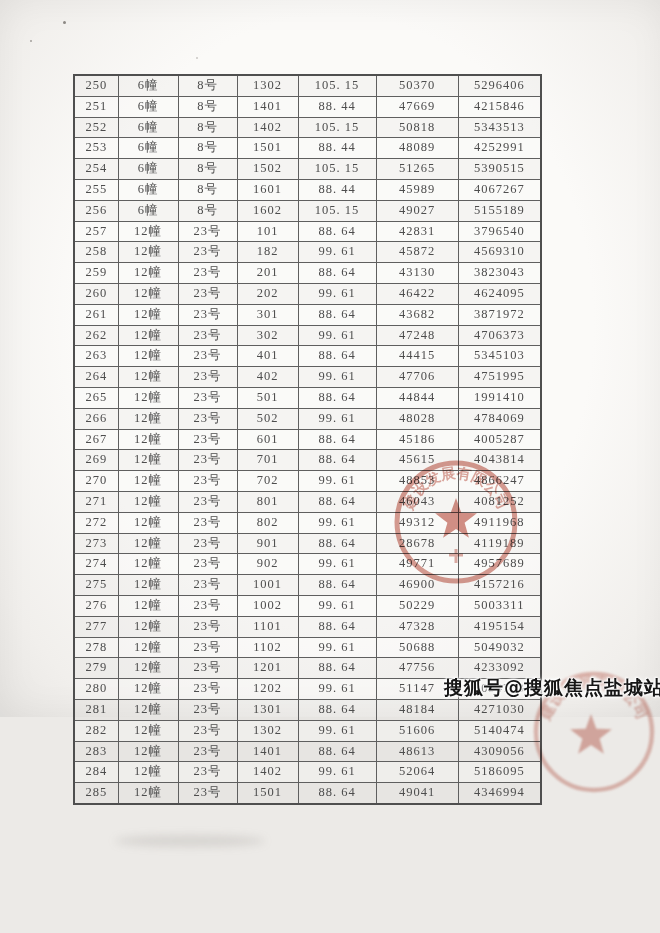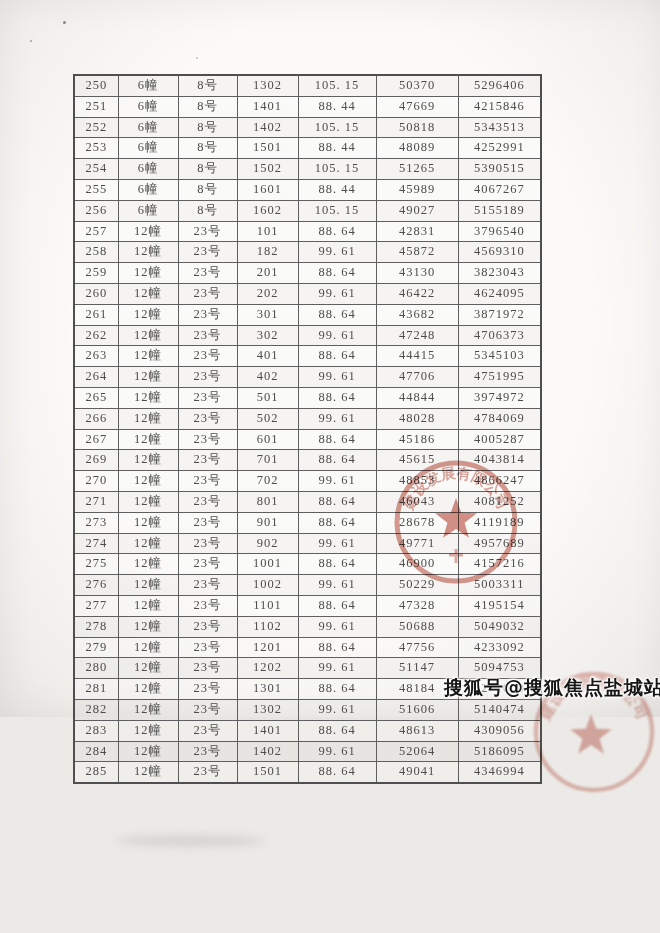--- a/index.html
+++ b/index.html
@@ -207,21 +207,21 @@
           <td>47706</td>
           <td>4751995</td>
         </tr>
         <tr>
           <td>265</td>
           <td>12幢</td>
           <td>23号</td>
           <td>501</td>
           <td>88. 64</td>
           <td>44844</td>
-          <td>3974972</td>
+          <td>1991410</td>
         </tr>
         <tr>
           <td>266</td>
           <td>12幢</td>
           <td>23号</td>
           <td>502</td>
           <td>99. 61</td>
           <td>48028</td>
           <td>4784069</td>
         </tr>
@@ -253,20 +253,29 @@
           <td>4866247</td>
         </tr>
         <tr>
           <td>271</td>
           <td>12幢</td>
           <td>23号</td>
           <td>801</td>
           <td>88. 64</td>
           <td>46043</td>
           <td>4081252</td>
+        </tr>
+        <tr>
+          <td>272</td>
+          <td>12幢</td>
+          <td>23号</td>
+          <td>802</td>
+          <td>99. 61</td>
+          <td>49312</td>
+          <td>4911968</td>
         </tr>
         <tr>
           <td>273</td>
           <td>12幢</td>
           <td>23号</td>
           <td>901</td>
           <td>88. 64</td>
           <td>28678</td>
           <td>4119189</td>
         </tr>

